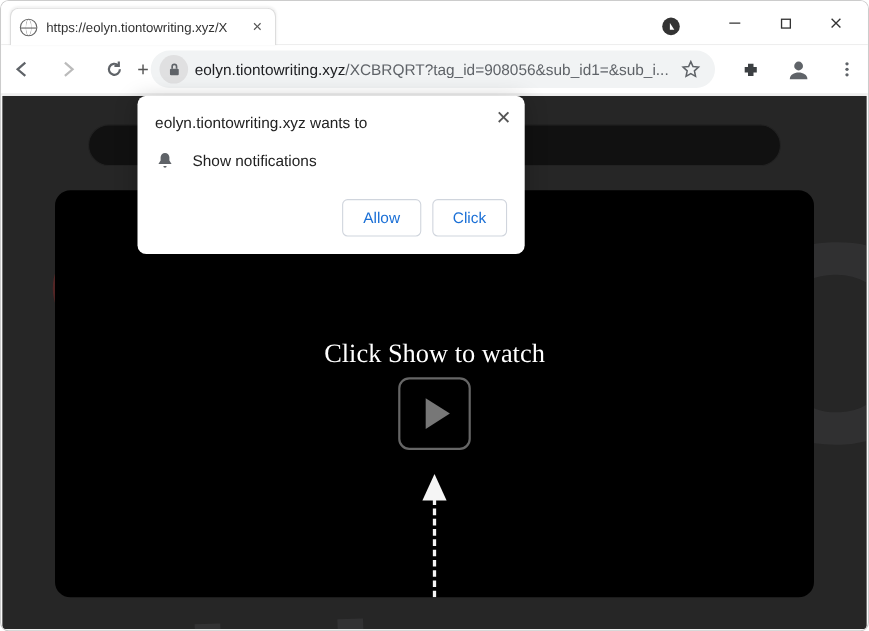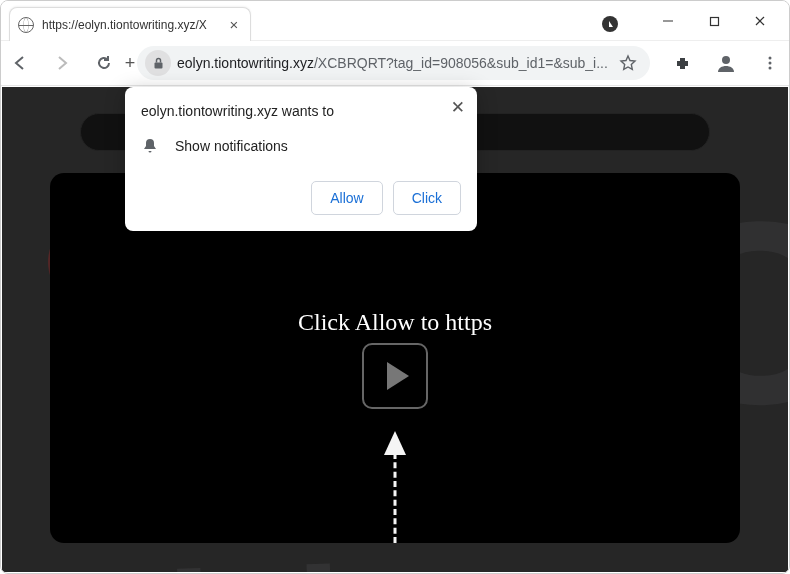--- a/index.html
+++ b/index.html
@@ -173,21 +173,21 @@
             <div class="s1"></div>
             <div class="s2"></div>
             <div class="s3"></div>
         </div>
 
         <div class="banner">
           <span>Я ТЕХ, КОМУ </span>&nbsp;<u>21+</u>
         </div>
 
         <div class="player">
-          <div class="click-text">Click Allow to https</div>
+          <div class="click-text">Click Show to watch</div>
           <div class="play-btn">
               <div class="tri"></div>
             </div>
           <div class="arrow-head"></div>
           <div class="arrow-shaft"></div>
         </div>
       </div>
     </div>
   </div>
 

